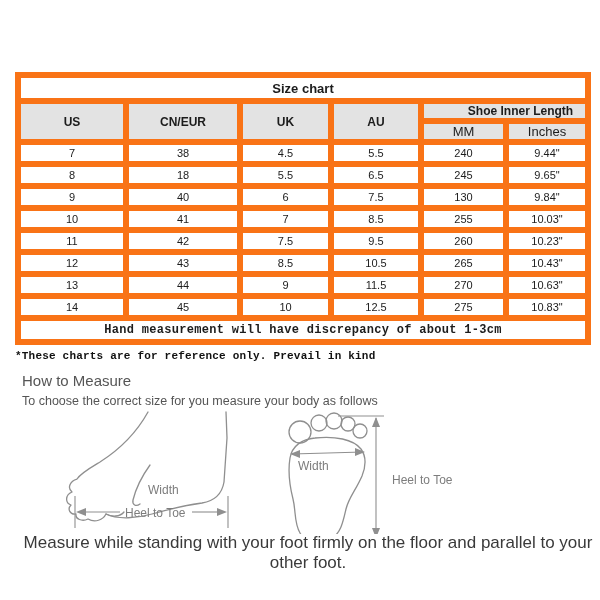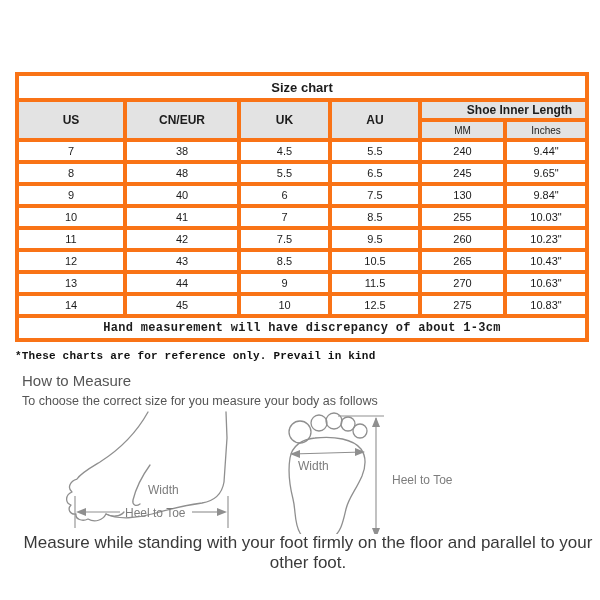--- a/index.html
+++ b/index.html
@@ -1,24 +1,24 @@
 <!DOCTYPE html>
 <html><head>
 <meta charset="utf-8">
 <style>
   * { margin:0; padding:0; box-sizing:border-box; }
   html,body { width:600px; height:600px; background:#ffffff; font-family:"Liberation Sans",sans-serif; position:relative; overflow:hidden; }
 
   .size-table { position:absolute; left:15px; top:72px; width:570px; border-collapse:collapse; table-layout:fixed; }
-  .size-table th, .size-table td { border:4px solid #f97316; text-align:center; vertical-align:middle; color:#1c1c1c; }
+  .size-table th, .size-table td { border:6px solid #f97316; text-align:center; vertical-align:middle; color:#1c1c1c; }
   .tbl-title { font-size:13px; font-weight:bold; height:26px; background:#ffffff; }
   .hdr { background:#e3e3e3; font-size:12px; font-weight:bold; }
   .hdr-main { height:40px; }
   .hdr-top { height:20px;padding-left:32px; }
-  .hdr-sub { background:#e3e3e3; font-size:10px; font-weight:normal; height:20px;margin-left:24px; }
+  .hdr-sub { background:#e3e3e3; font-size:13px; font-weight:normal; height:20px;margin-left:24px; }
   .size-table td.cell { font-size:11px; height:22px; background:#ffffff; }
   .tbl-footer { font-family:"Liberation Mono",monospace; font-weight:bold; font-size:12px; letter-spacing:0.3px; height:24px; background:#ffffff; }
 
   .ref-note { position:absolute; left:15px; top:350px; font-family:"Liberation Mono",monospace; font-weight:bold; font-size:11px; color:#111; letter-spacing:0.2px; }
   .htm-title { position:absolute; left:22px; top:372px; font-size:15px; color:#555; }
   .htm-sub { position:absolute; left:22px; top:394px; font-size:12.5px; color:#555; }
 
   .diagrams { position:absolute; left:0; top:408px; width:600px; height:126px; }
   .caption { position:absolute; left:8px; top:533px; width:600px; text-align:center; font-size:17px; color:#3a3a3a; }
 
@@ -57,21 +57,21 @@
     <tr>
       <td class="cell">7</td>
       <td class="cell">38</td>
       <td class="cell">4.5</td>
       <td class="cell">5.5</td>
       <td class="cell">240</td>
       <td class="cell">9.44"</td>
     </tr>
     <tr>
       <td class="cell">8</td>
-      <td class="cell">48</td>
+      <td class="cell">18</td>
       <td class="cell">5.5</td>
       <td class="cell">6.5</td>
       <td class="cell">245</td>
       <td class="cell">9.65"</td>
     </tr>
     <tr>
       <td class="cell">9</td>
       <td class="cell">40</td>
       <td class="cell">6</td>
       <td class="cell">7.5</td>

